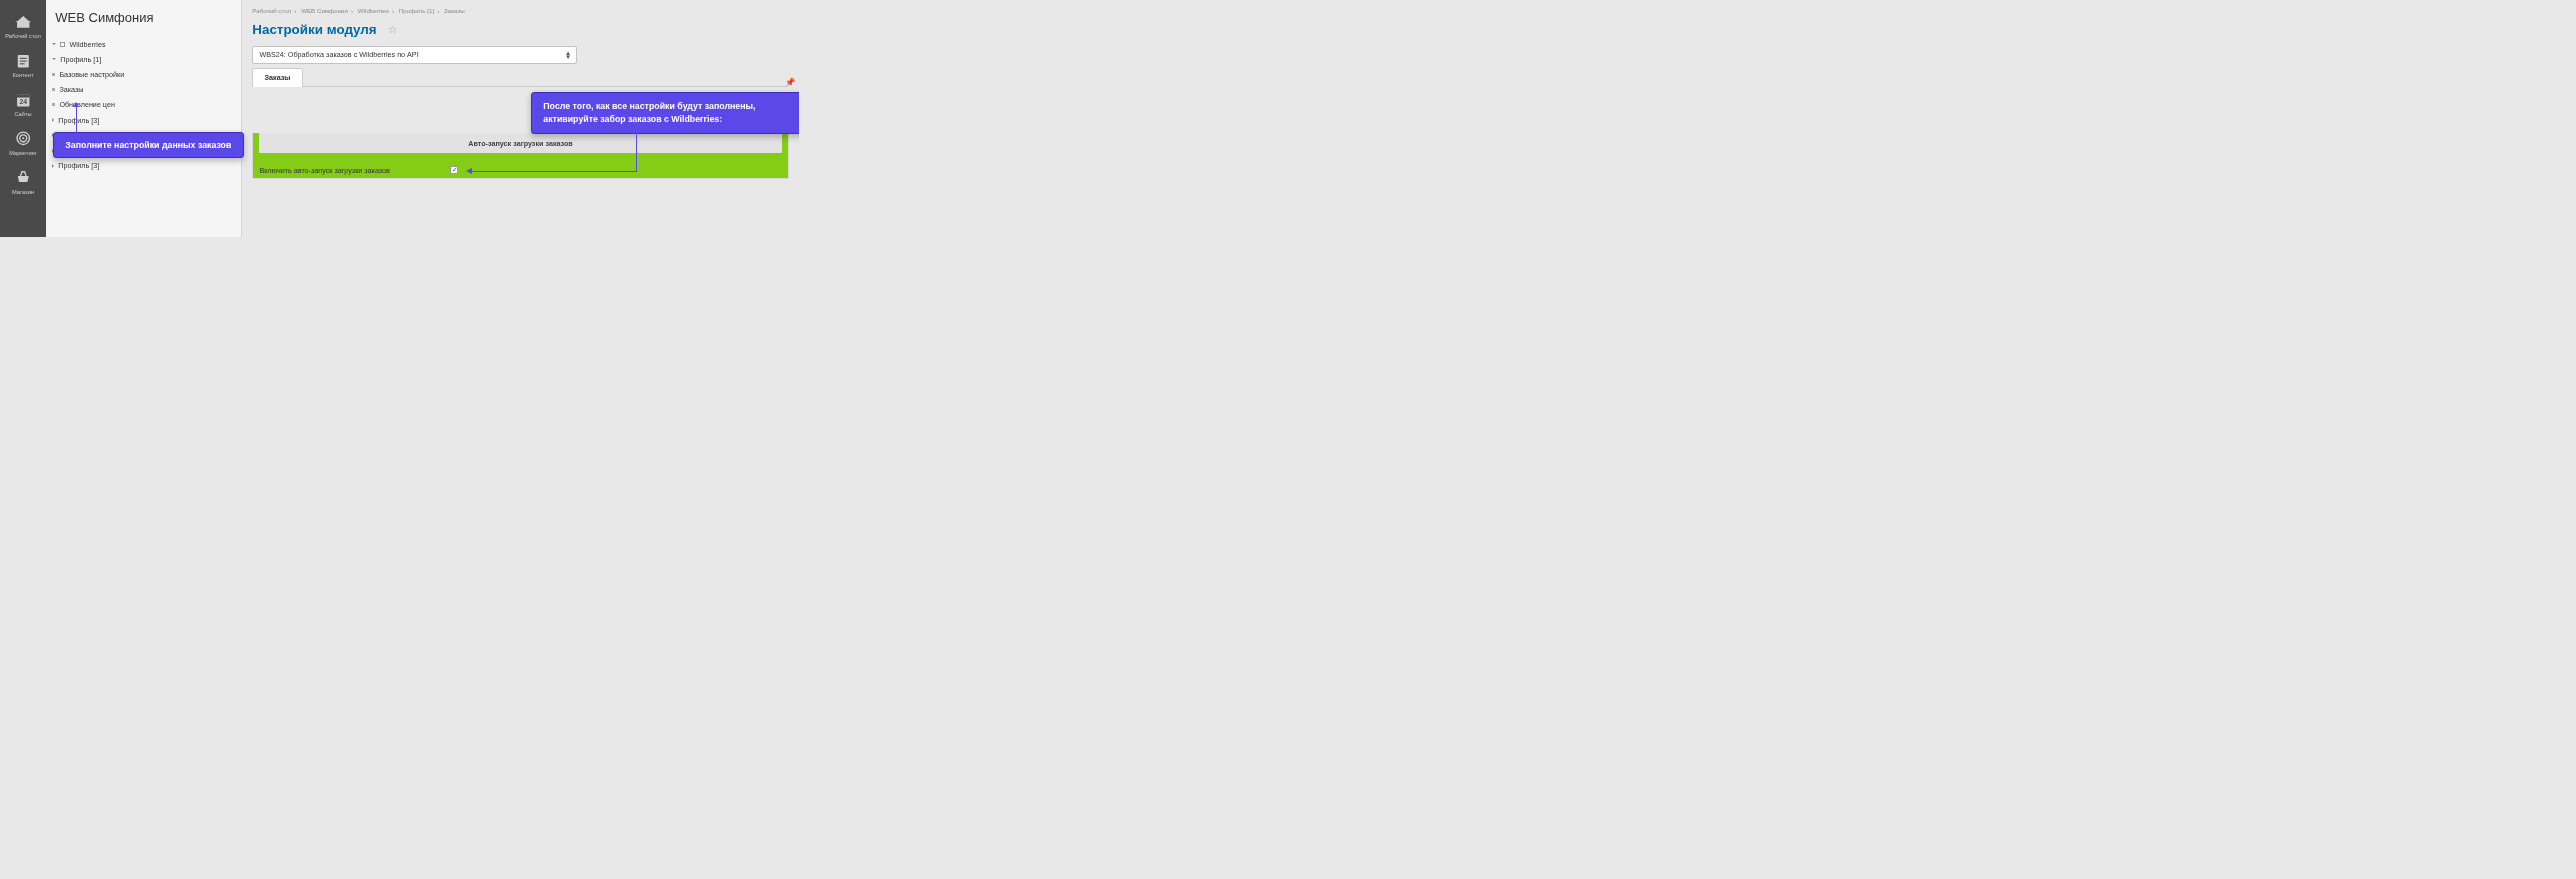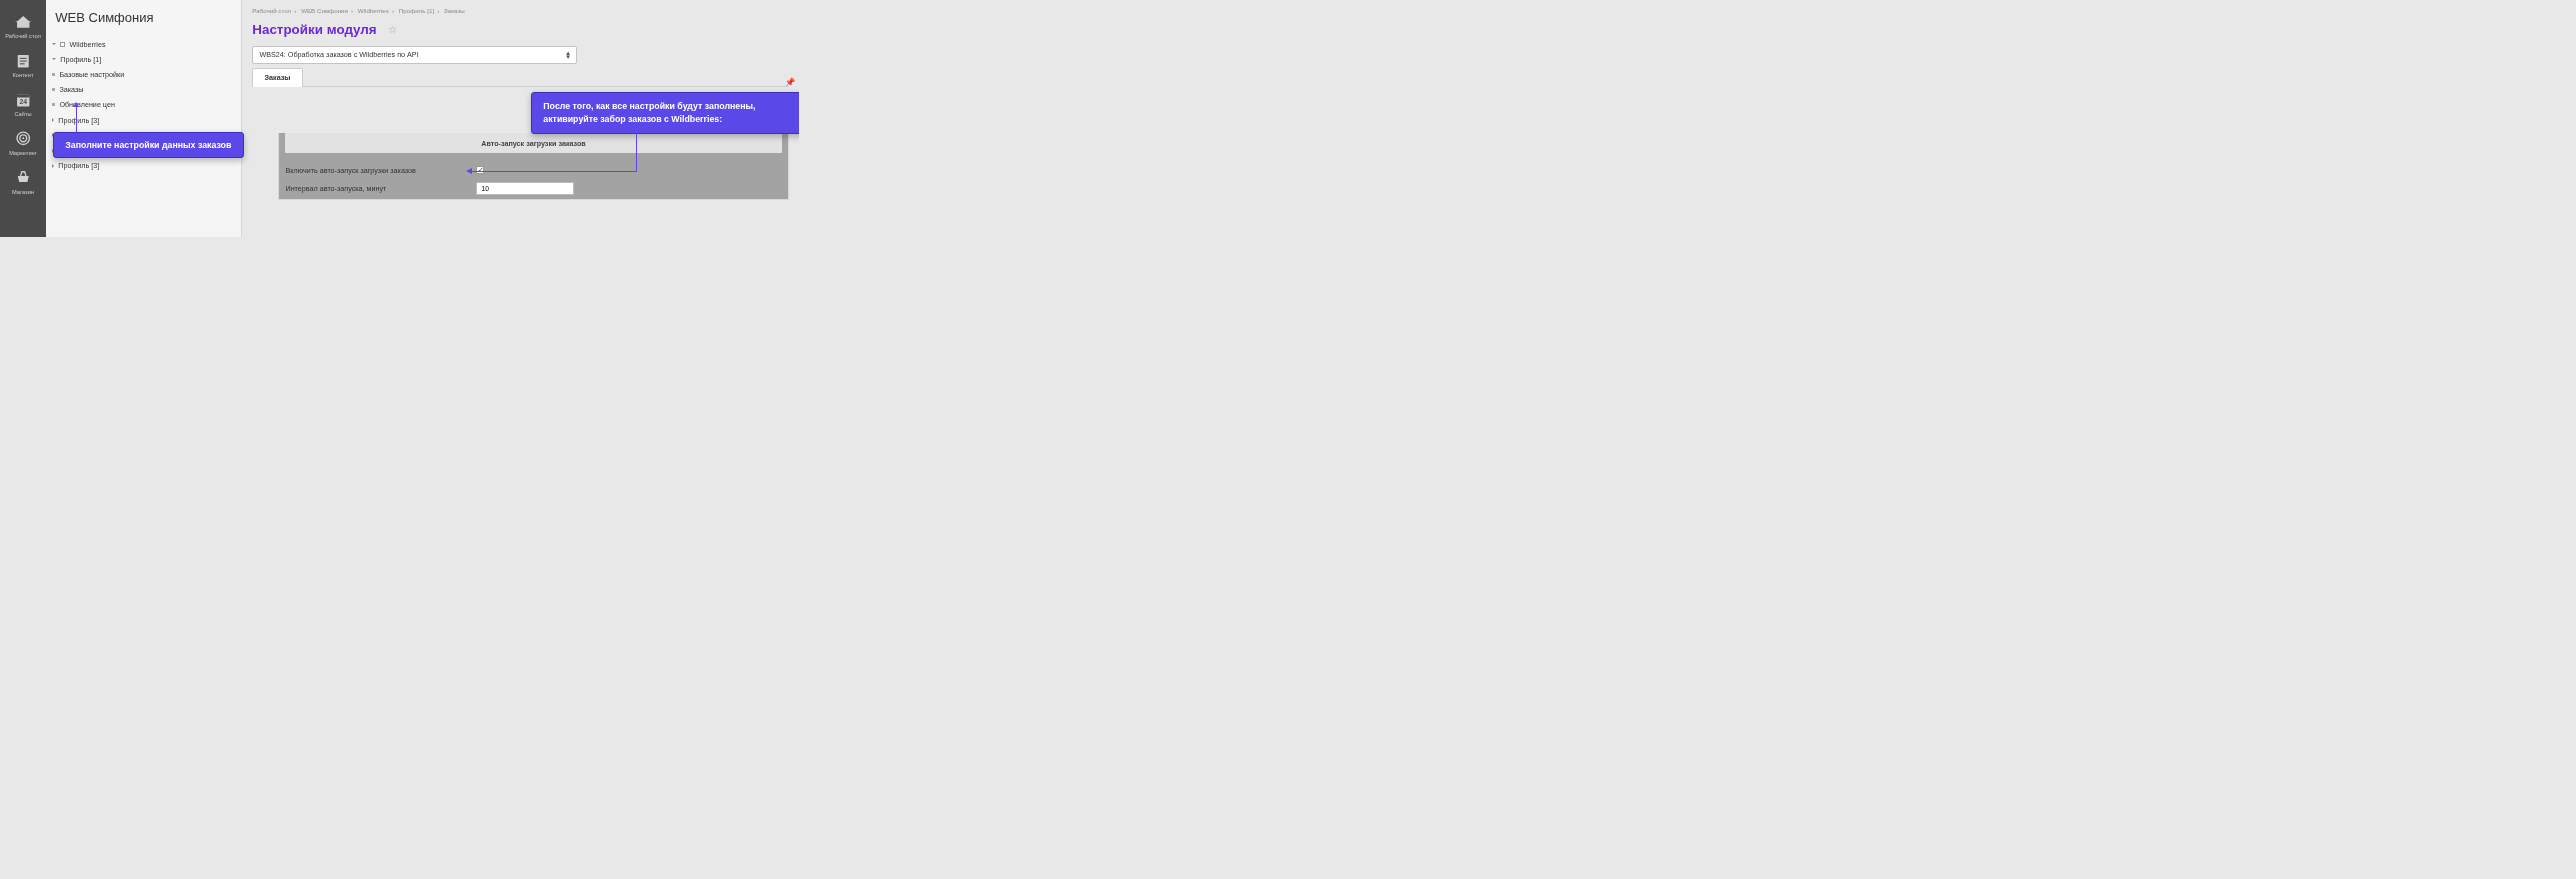--- a/index.html
+++ b/index.html
@@ -24,31 +24,31 @@
 .sq { width: 5.2px; height: 5.2px; border: 0.5px solid #999; background: #fff; }
 .bullet { width: 3.1px; height: 3.1px; background: #aaa; }
 .ind1 { padding-left: 12.4px; }
 .ind2 { padding-left: 25px; }
 .treeitem { cursor: pointer; }
 
 
 .main { flex: 1; padding: 5.2px 10.3px 0 10.3px; position: relative; }
 .breadcrumb { font-size: 6.2px; color: #8a8a8a; padding: 2.1px 0 8.2px 0; }
 .breadcrumb span { margin: 0 3.1px; }
-.page-heading { font-size: 13.4px; font-weight: 700; color: #6d28d9; display: flex; align-items: center; gap: 11px; margin-bottom: 8.2px; }
+.page-heading { font-size: 13.4px; font-weight: 700; color: #0369a1; display: flex; align-items: center; gap: 11px; margin-bottom: 8.2px; }
 .star { width: 9.3px; height: 9.3px; fill: none; stroke: #bbb; stroke-width: 1.5; }
 
 .selectbox { width: 325px; height: 18.5px; border: 0.5px solid #c3c3c3; border-radius: 2.1px; background: #fff; padding: 0 15.5px 0 6.2px; font-size: 7.2px; display: flex; align-items: center; position: relative; color: #333; margin-bottom: 3px; }
 .selectbox .caret { position: absolute; right: 5.2px; top: 50%; transform: translateY(-50%); font-size: 6.2px; color: #555; line-height: 0.6; }
 
 .tabbar { display: flex; border-bottom: 0.5px solid #ccc; margin-bottom: 0; }
 .tab { padding: 4.6px 11.3px; font-size: 7.2px; font-weight: 700; color: #333; border: 0.5px solid #ccc; border-bottom: none; background: #fff; border-radius: 2.1px 2.1px 0 0; position: relative; top: 0.5px; }
 .pin { position: absolute; right: 3.1px; top: 77px; font-size: 8.2px; color: #888; }
 
-.formarea { background: #a3a3a3; border: 0.5px solid #d8d8d8; border-top: none; padding: 0; margin-left: 26px; }
+.formarea { background: #84cc16; border: 0.5px solid #d8d8d8; border-top: none; padding: 0; }
 .section-hdr { background: #e2e2e2; text-align: center; padding: 5.2px; font-size: 7.2px; font-weight: 700; color: #444; margin: 46px 6.2px 9.3px 6.2px; border-radius: 1px; }
 .form-row { display: flex; align-items: center; padding: 3.6px 6.2px; }
 .form-row .label { width: 191px; text-align: left; padding-right: 6.2px; font-size: 7.2px; color: #333; }
 .form-row .ctrl { flex: 1; display: flex; align-items: center; }
 .chk { width: 7.7px; height: 7.7px; border: 0.5px solid #999; background: #fff; position: relative; }
 .chk::after { content: "✓"; position: absolute; left: 0.5px; top: -1.5px; font-size: 6.7px; color: #444; }
 .txt { width: 98px; height: 13.4px; border: 0.5px solid #bbb; padding: 0 4.1px; font-size: 6.7px; }
 .sel { width: 88px; height: 13.4px; border: 0.5px solid #bbb; padding: 0 4.1px; font-size: 6.7px; background: linear-gradient(#fff,#f0f0f0); display: flex; align-items: center; justify-content: space-between; border-radius: 1.5px; }
 .sel .dcaret { font-size: 5.7px; color: #555; line-height: 0.6; }
 
@@ -182,26 +182,20 @@
     <div class="formarea">
       <div class="section-hdr">Авто-запуск загрузки заказов</div>
 
       <div class="form-row">
         <div class="label">Включить авто-запуск загрузки заказов</div>
         <div class="ctrl">
             <span class="chk"></span>
           </div>
       </div>
 
-      <div class="form-row">
-        <div class="label">Интервал авто-запуска, минут</div>
-        <div class="ctrl">
-            <input class="txt" value="10" style="">
-          </div>
-      </div>
 
     </div>
   </div>
 
 </div>
 
 <div class="callout" style="left:53px; top:132px;">
   <div class="ptr-up"></div>
   <span>Заполните настройки данных заказов</span>
 </div>

